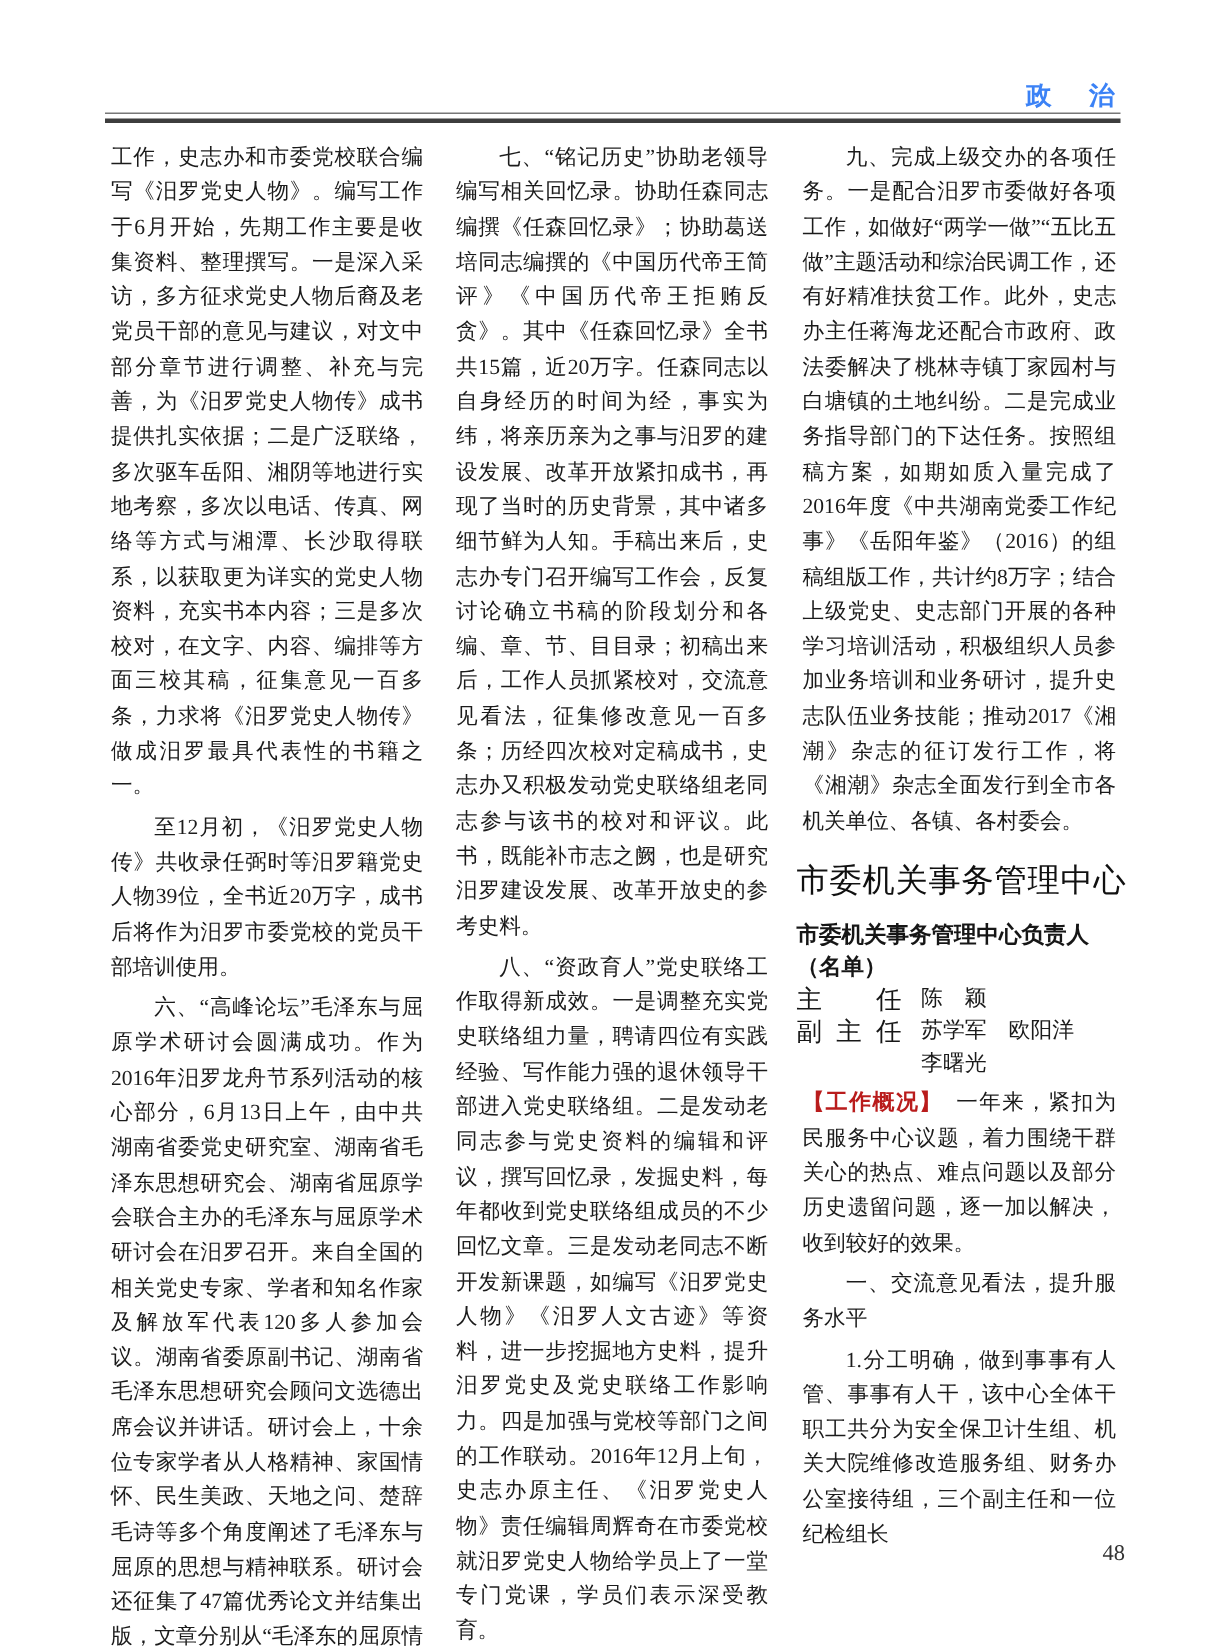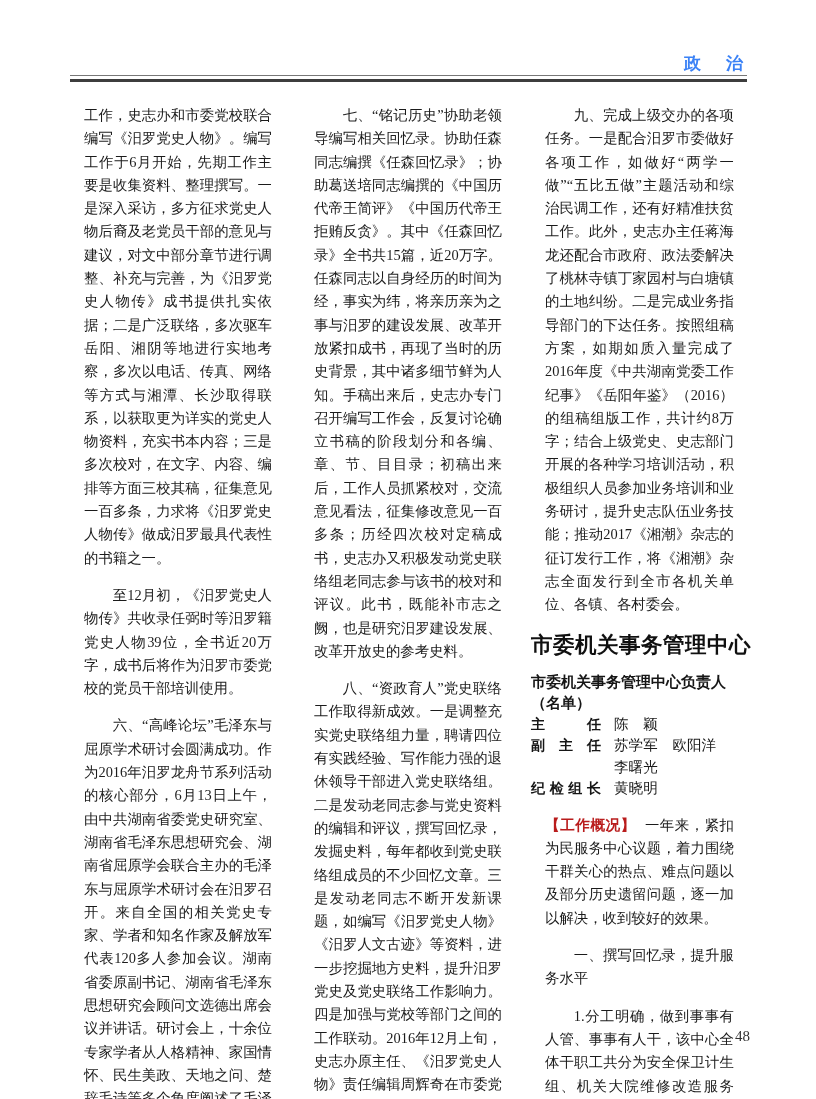--- a/index.html
+++ b/index.html
@@ -27,43 +27,43 @@
   
   .col {
     position:absolute; top:90px; width:216px;
     font-size:14.4px; line-height:23.3px;
     text-align:justify;
     text-justify:inter-character;
   }
   .col-1 { left:70px; }
   .col-2 { left:300px; }
   .col-3 { left:531px; width:217px; }
-  .col p { margin:14px; text-indent:2em; }
+  .col p { margin:4px; text-indent:2em; }
   .col p.no-indent { text-indent:0; }
 
   
   .section-title {
     margin:13px 0 0 0;
     font-family:"Liberation Sans", sans-serif;
-    font-weight:bold; font-size:21.5px; line-height:28px;
+    font-weight:normal; font-size:21.5px; line-height:28px;
     letter-spacing:0.5px; white-space:nowrap;
     color:#101010; text-indent:0; text-align:left;
   }
 
   
   .roster { margin-top:12px; line-height:21.5px; text-align:left; }
   .roster-title, .roster-title2 {
     font-family:Liberation Sans, sans-serif;
     font-weight:bold; font-size:15px; color:#161616;
   }
   .roster-row { display:flex; }
   .roster-label {
     flex:none; width:70px; margin-right:13px;
     font-family:"Liberation Sans", sans-serif;
-    font-weight:bold; font-size:14px; color:#161616;
+    font-weight:normal; font-size:17px; color:#161616;
     text-align:justify; text-align-last:justify;
   }
   .roster-names { font-size:14.6px; }
 
   
   .overview { margin-top:11px; }
   .ov-label {
     font-family:"Liberation Sans", sans-serif;
     font-weight:bold; font-size:14.6px; color:#b91c1c;
     margin-right:9px;
@@ -109,27 +109,23 @@
         <span class="roster-names">陈　颖</span>
       </div>
       <div class="roster-row">
         <span class="roster-label">副主任</span>
         <span class="roster-names">苏学军　欧阳洋</span>
       </div>
       <div class="roster-row">
         <span class="roster-label"></span>
         <span class="roster-names">李曙光</span>
       </div>
-      <div class="roster-row">
-        <span class="roster-label">纪检组长</span>
-        <span class="roster-names">黄晓明</span>
-      </div>
     </div>
 
     <p class="no-indent overview"><span class="ov-label">【工作概况】</span><span>一年来，紧扣为民服务中心议题，着力围绕干群关心的热点、难点问题以及部分历史遗留问题，逐一加以解决，收到较好的效果。</span></p>
 
-    <p>一、撰写回忆录，提升服务水平</p>
+    <p>一、交流意见看法，提升服务水平</p>
     <p>1.分工明确，做到事事有人管、事事有人干，该中心全体干职工共分为安全保卫计生组、机关大院维修改造服务组、财务办公室接待组，三个副主任和一位纪检组长</p>
   </div>
 
   <div class="page-number">48</div>
 
 </div>
 
 </body></html>

